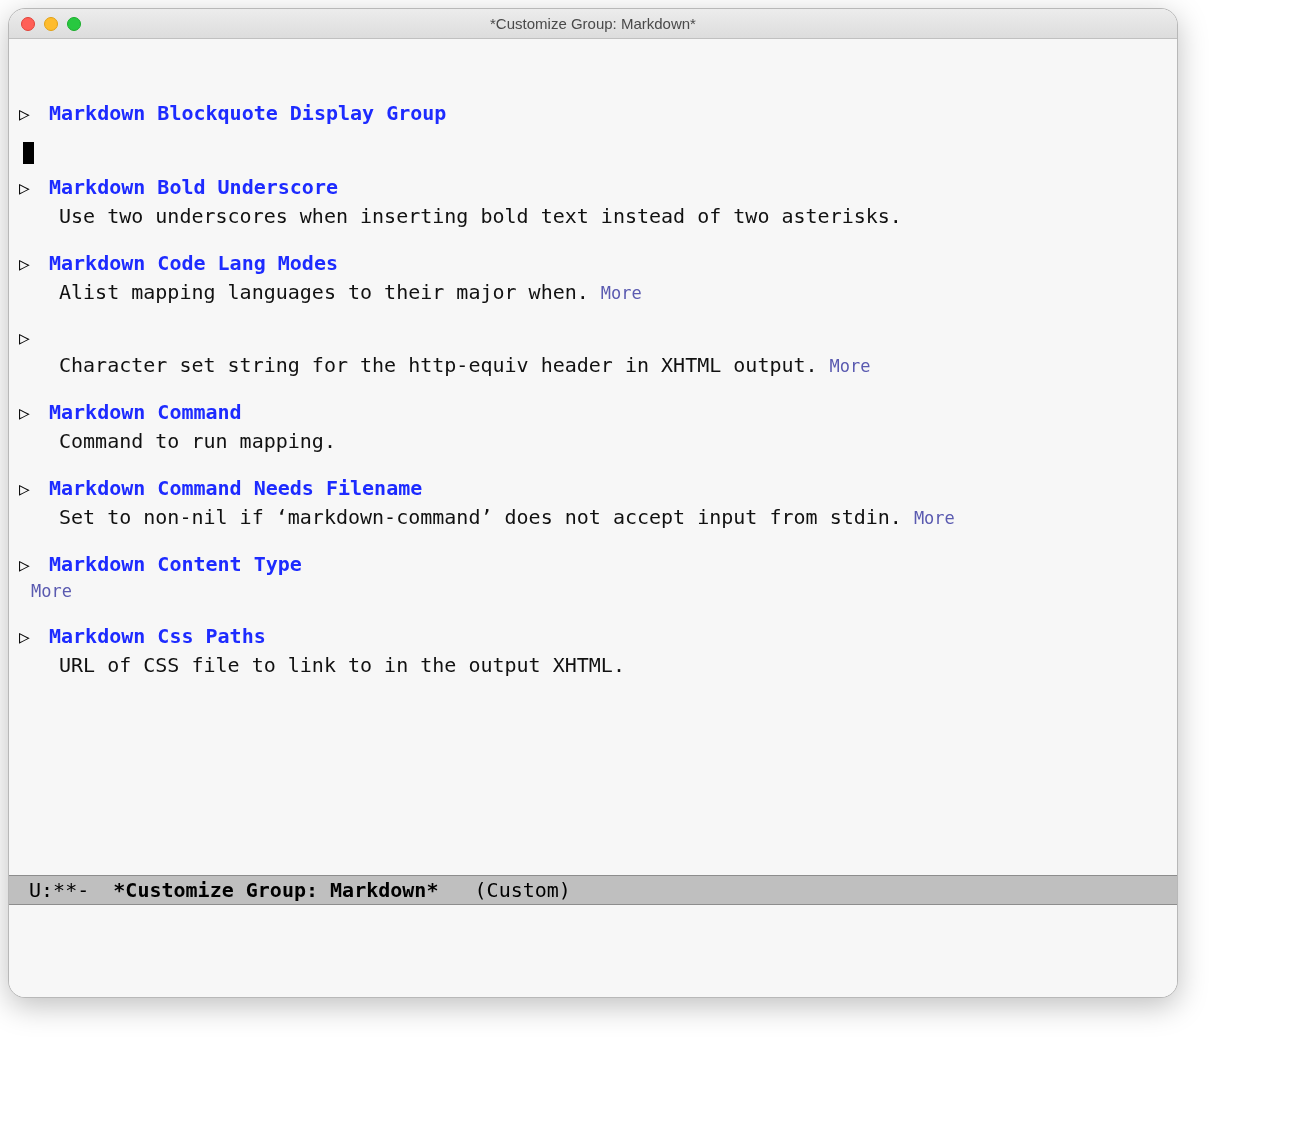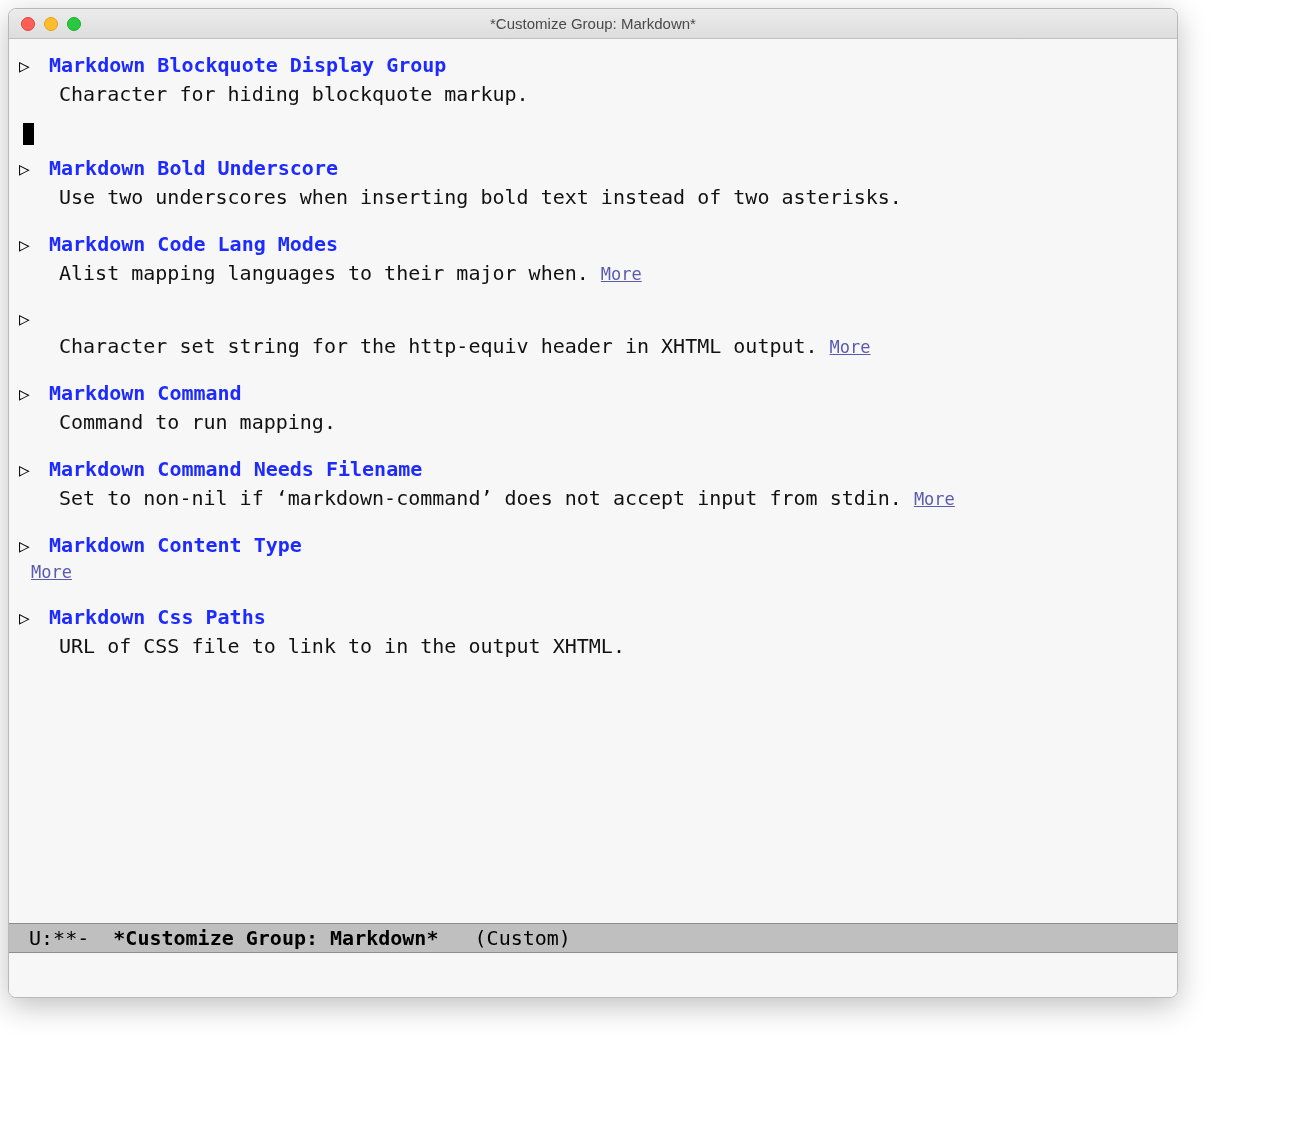--- a/index.html
+++ b/index.html
@@ -8,25 +8,26 @@
     height: 1132px;
     background: #ffffff;
     overflow: hidden;
   }
   .window {
     width: 1170px;
     height: 990px;
     margin: 8px;
     background: #f7f7f7;
     border: 1px solid #b8b8b8;
-    border-radius: 8px;
+    border-radius: 17px;
     box-shadow: 0 8px 30px rgba(0,0,0,0.25);
     display: flex;
     flex-direction: column;
     overflow: hidden;
+    gap: 48px;
   }
   .titlebar {
     height: 30px;
     background: linear-gradient(#ececec, #dddddd);
     border-bottom: 1px solid #c0c0c0;
     display: flex;
     align-items: center;
     position: relative;
     flex-shrink: 0;
   }
@@ -86,21 +87,20 @@
     cursor: pointer;
   }
   .desc-row { display:flex; align-items: baseline; }
   .desc {
     padding-left: 40px;
     color: #111;
   }
   .more {
     color: #5a5ab0;
     font-size: 17px;
-    text-decoration: underline;
     margin-left: 12px;
     cursor: pointer;
   }
   .cursor-line { padding-left: 4px; margin-top:-8px; margin-bottom:6px;}
   .cursor-block {
     display: inline-block;
     width: 11px;
     height: 22px;
     background: #000;
     vertical-align: text-bottom;
@@ -142,24 +142,20 @@
     <div class="title">*Customize Group: Markdown*</div>
   </div>
 
   <div class="buffer">
     <div id="items-container">
   <div class="item">
     <div class="item-head">
       <span class="tri">▷</span>
       <span class="name">Markdown Blockquote Display Group</span>
     </div>
-    <div class="desc-row">
-      <span class="desc">Character for hiding blockquote markup.</span>
-
-    </div>
   </div>
 
   <div class="cursor-line">
     <span class="cursor-block"></span>
   </div>
 
   <div class="item">
     <div class="item-head">
       <span class="tri">▷</span>
       <span class="name">Markdown Bold Underscore</span>

